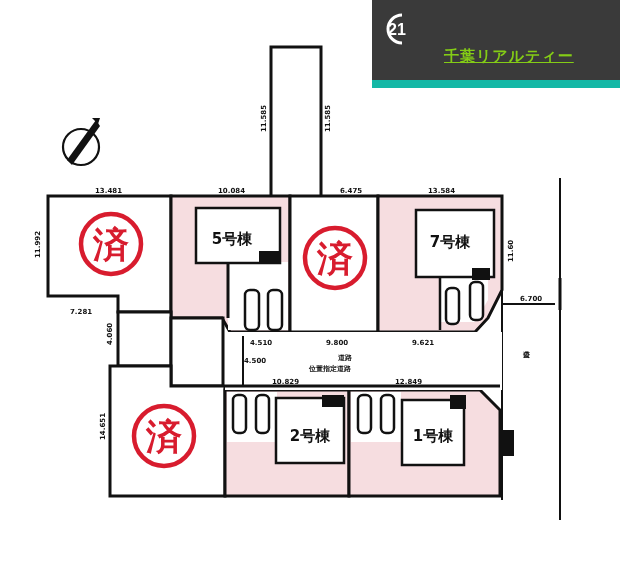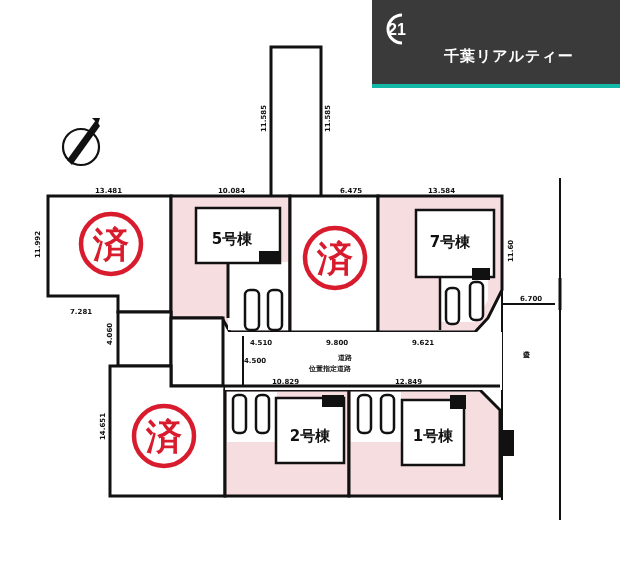--- a/index.html
+++ b/index.html
@@ -1,24 +1,24 @@
 <!DOCTYPE html>
 <html><head>
 <meta charset="utf-8">
 <style>
   * { box-sizing: border-box; margin: 0; padding: 0; }
   html, body { width: 620px; height: 566px; background: #ffffff; overflow: hidden; }
   body { position: relative; font-family: "DejaVu Sans", sans-serif; }
   .abs { position: absolute; }
 
   
-  .banner { left: 372px; top: 0; width: 248px; height: 88px; background: #3a3a3a; border-bottom: 4px solid #14b8a6; }
+  .banner { left: 372px; top: 0; width: 248px; height: 88px; background: #3a3a3a; border-bottom: 8px solid #14b8a6; }
   .banner .logo-mark { left: 8px; top: 12px; width: 36px; height: 34px; }
   .banner .brand { left: 50px; top: 10px; color: #ffffff; font-family: "Liberation Sans", sans-serif; font-weight: bold; font-size: 26px; letter-spacing: 2px; white-space: nowrap; }
-  .banner .sub { left: 72px; top: 47px; color: #ffffff; font-family: "DejaVu Sans", sans-serif; font-weight: bold; font-size: 15px; letter-spacing: 1px; white-space: nowrap; }
+  .banner .sub { left: 72px; top: 47px; color: #84cc16; font-family: "DejaVu Sans", sans-serif; font-weight: bold; font-size: 15px; letter-spacing: 1px; white-space: nowrap; text-decoration: underline; }
 
   svg.plan { position: absolute; left: 0; top: 0; }
   .lbl { font-family: "DejaVu Sans", sans-serif; font-weight: bold; fill: #111; }
   .dim { font-family: "DejaVu Sans", sans-serif; font-weight: bold; fill: #111; font-size: 7px; }
   .sold { font-family: "DejaVu Sans", sans-serif; font-weight: bold; fill: #d81c2e; }
 </style>
 </head>
 <body>
 
 <div class="abs banner">

